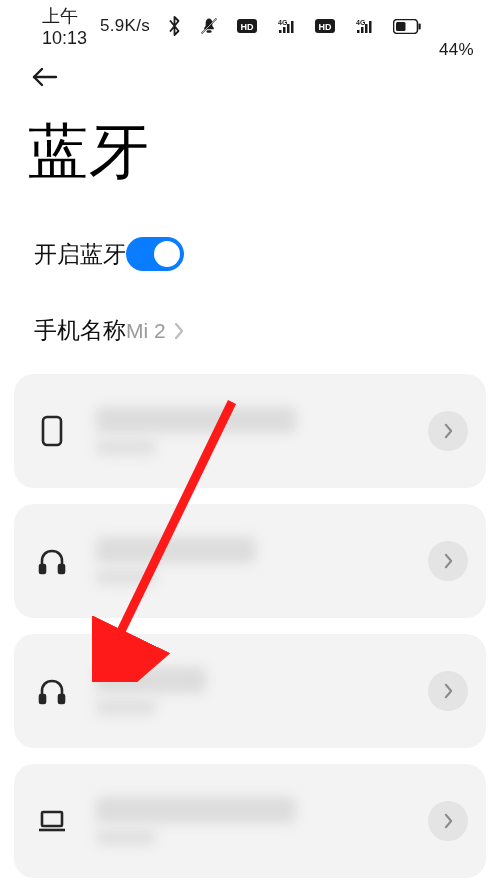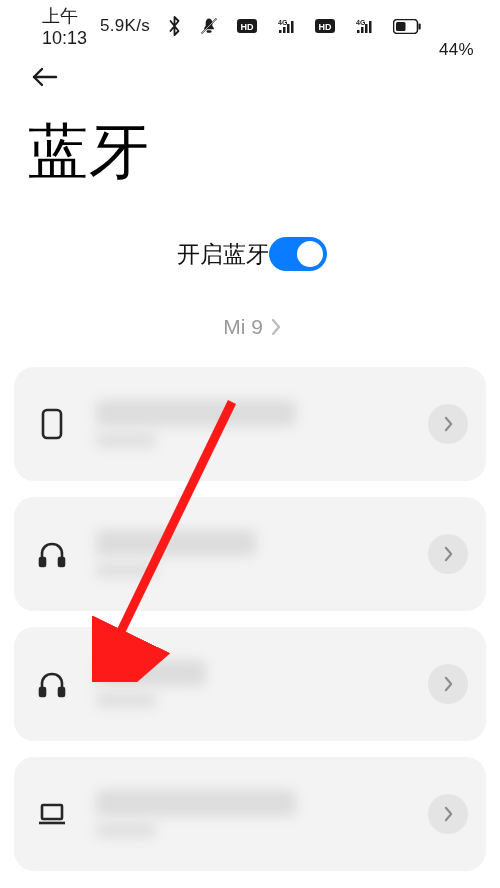--- a/index.html
+++ b/index.html
@@ -35,21 +35,21 @@
     padding: 10px 28px 22px 28px;
     font-size: 60px;
     font-weight: 400;
     letter-spacing: 1px;
   }
 
   
   .row {
     display: flex;
     align-items: center;
-    justify-content: center;
+    justify-content: flex-start;
     padding: 22px 30px 22px 34px;
   }
   .row .label { font-size: 23px; color:#111; font-weight:500; }
   .row .value { font-size: 21px; color:#9a9a9a; display:flex; align-items:center; gap:8px; }
 
   
   .toggle {
     width: 58px; height: 34px; border-radius: 17px;
     background: #0a7cff; position: relative;
   }
@@ -177,22 +177,23 @@
 </div>
 
 <div class="page-title">蓝牙</div>
 
 <div class="row">
   <span class="label">开启蓝牙</span>
   <span class="toggle"></span>
 </div>
 
 <div class="row">
+  <span class="label">手机名称</span>
   <span class="value">
-    <span>Mi 9</span>
+    <span>Mi 2</span>
     <span class="ico">
       <svg width="10" height="18" viewBox="0 0 10 18" stroke="#bdbdbd" stroke-width="2.3" fill="none" stroke-linecap="round" stroke-linejoin="round">
           <polyline points="2,2 8,9 2,16"></polyline>
         </svg>
     </span>
   </span>
 </div>
 
 <div class="cards">
 

